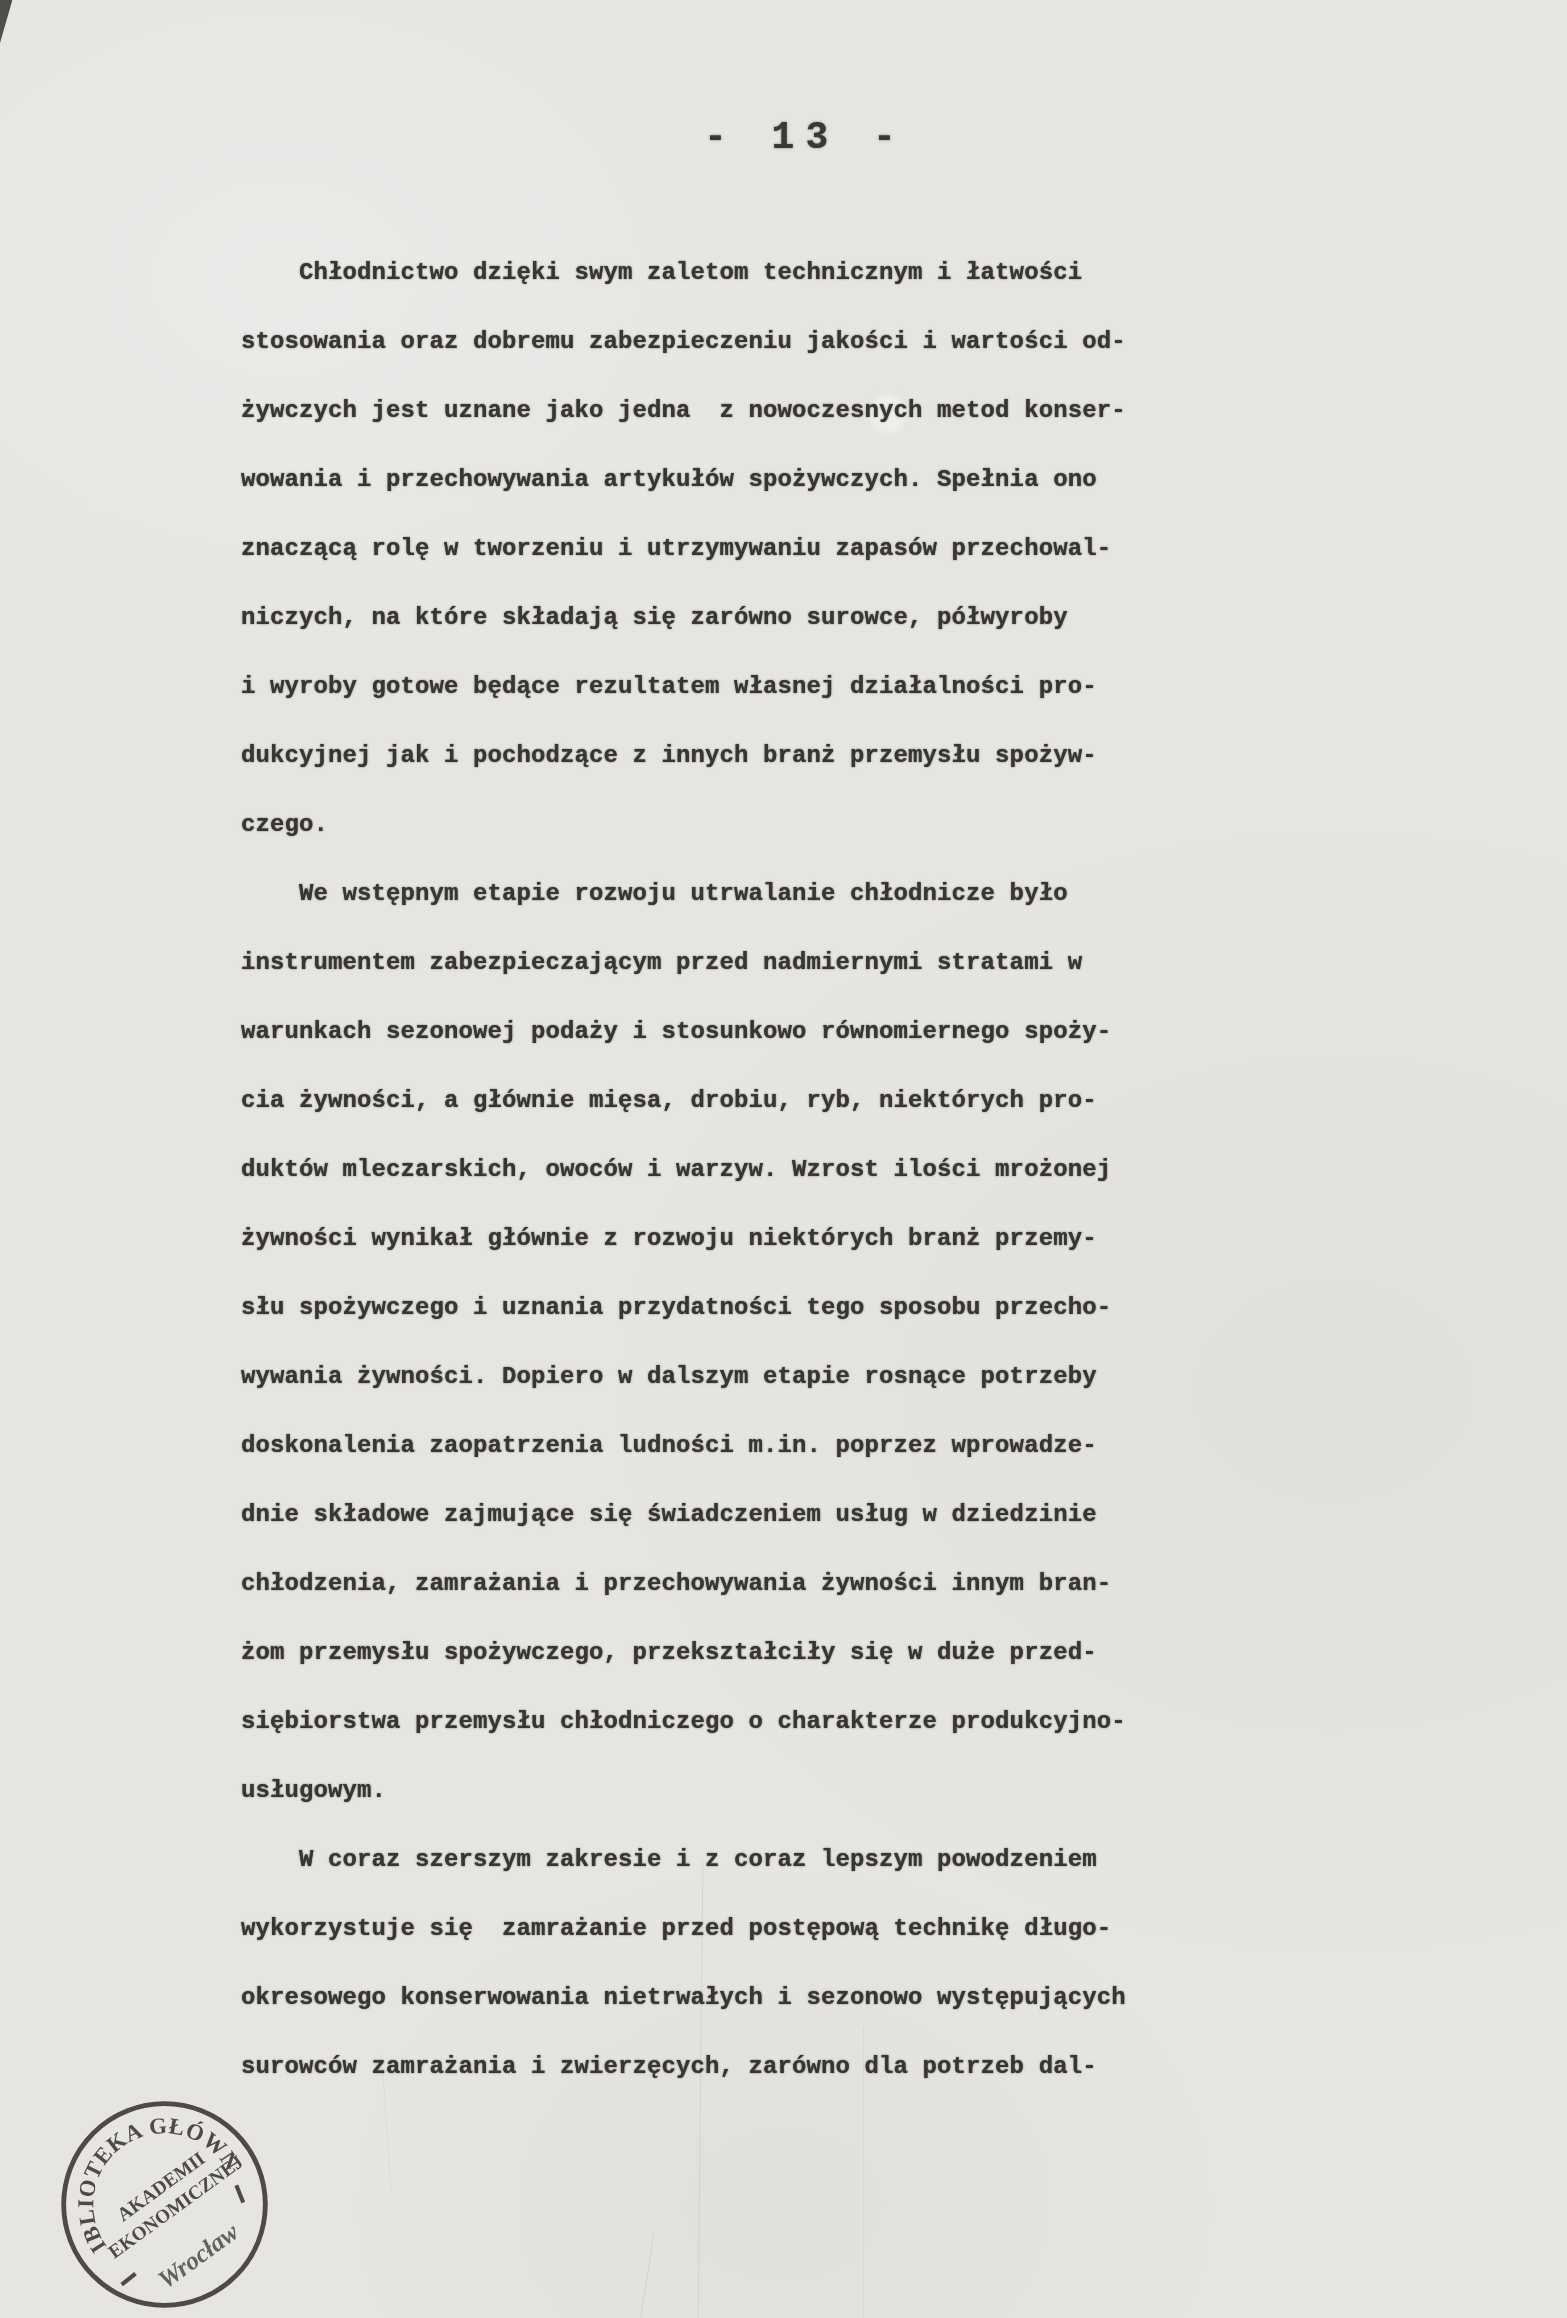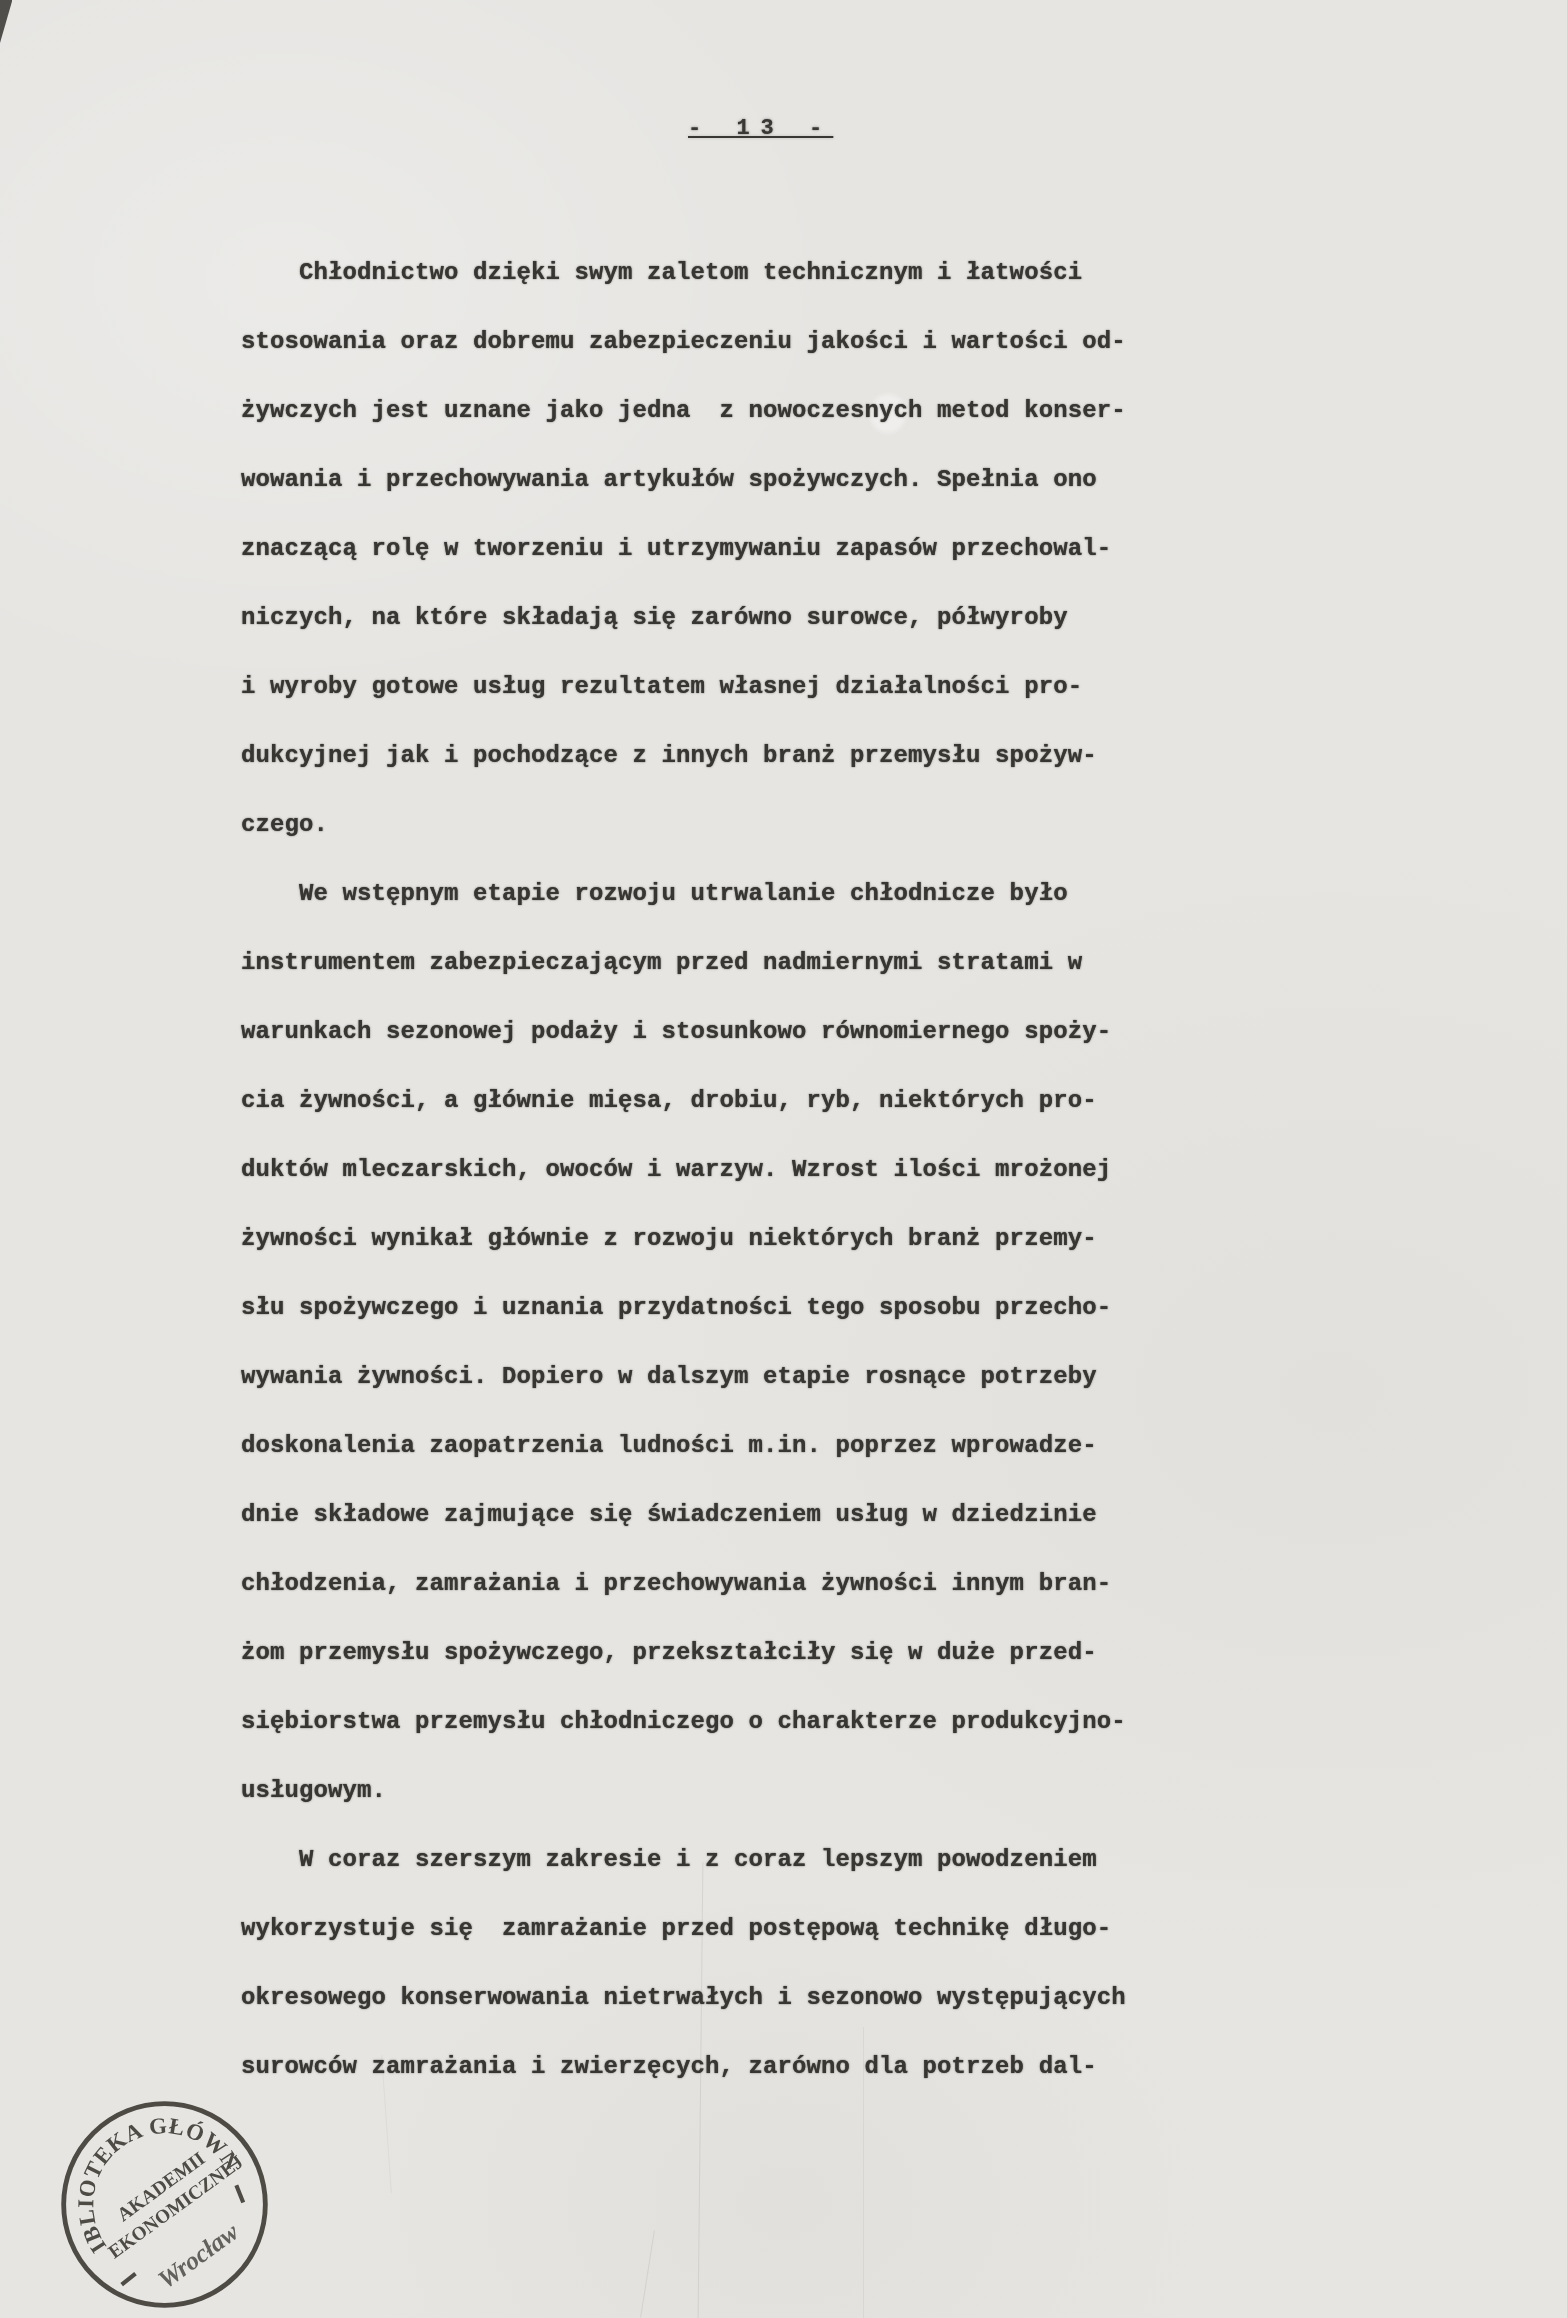--- a/index.html
+++ b/index.html
@@ -13,29 +13,28 @@
     background-image:
       radial-gradient(ellipse 827px 621px at 18% 12%, rgba(255,255,255,0.20), rgba(255,255,255,0) 70%),
       radial-gradient(ellipse 965px 758px at 85% 60%, rgba(190,188,182,0.12), rgba(190,188,182,0) 75%),
       radial-gradient(ellipse 621px 483px at 50% 95%, rgba(180,178,172,0.10), rgba(180,178,172,0) 70%);
     overflow: hidden;
     font-family: "Liberation Mono", "DejaVu Sans Mono", monospace;
   }
 
   .page-number {
     position: absolute;
-    left: 688px;
+    left: 704px;
     top: 116px;
-    font-size: 22px;
+    font-size: 38px;
     font-weight: bold;
     letter-spacing: 11px;
     color: #3a3835;
     text-shadow: 0 0 1.4px rgba(55,53,50,0.65), 0 0 3.4px rgba(55,53,50,0.25);
     white-space: pre;
-    text-decoration: underline;
   }
 
   .text-block {
     position: absolute;
     left: 241px;
     top: 238px;
     width: 1255px;
   }
   .text-block .line {
     white-space: pre;
@@ -106,21 +105,21 @@
 
   <div class="erasure"></div>
 
   <div class="text-block">
       <div class="line">    Chłodnictwo dzięki swym zaletom technicznym i łatwości</div>
       <div class="line">stosowania oraz dobremu zabezpieczeniu jakości i wartości od-</div>
       <div class="line">żywczych jest uznane jako jedna  z nowoczesnych metod konser-</div>
       <div class="line">wowania i przechowywania artykułów spożywczych. Spełnia ono</div>
       <div class="line">znaczącą rolę w tworzeniu i utrzymywaniu zapasów przechowal-</div>
       <div class="line">niczych, na które składają się zarówno surowce, półwyroby</div>
-      <div class="line">i wyroby gotowe usług rezultatem własnej działalności pro-</div>
+      <div class="line">i wyroby gotowe będące rezultatem własnej działalności pro-</div>
       <div class="line">dukcyjnej jak i pochodzące z innych branż przemysłu spożyw-</div>
       <div class="line">czego.</div>
       <div class="line">    We wstępnym etapie rozwoju utrwalanie chłodnicze było</div>
       <div class="line">instrumentem zabezpieczającym przed nadmiernymi stratami w</div>
       <div class="line">warunkach sezonowej podaży i stosunkowo równomiernego spoży-</div>
       <div class="line">cia żywności, a głównie mięsa, drobiu, ryb, niektórych pro-</div>
       <div class="line">duktów mleczarskich, owoców i warzyw. Wzrost ilości mrożonej</div>
       <div class="line">żywności wynikał głównie z rozwoju niektórych branż przemy-</div>
       <div class="line">słu spożywczego i uznania przydatności tego sposobu przecho-</div>
       <div class="line">wywania żywności. Dopiero w dalszym etapie rosnące potrzeby</div>

